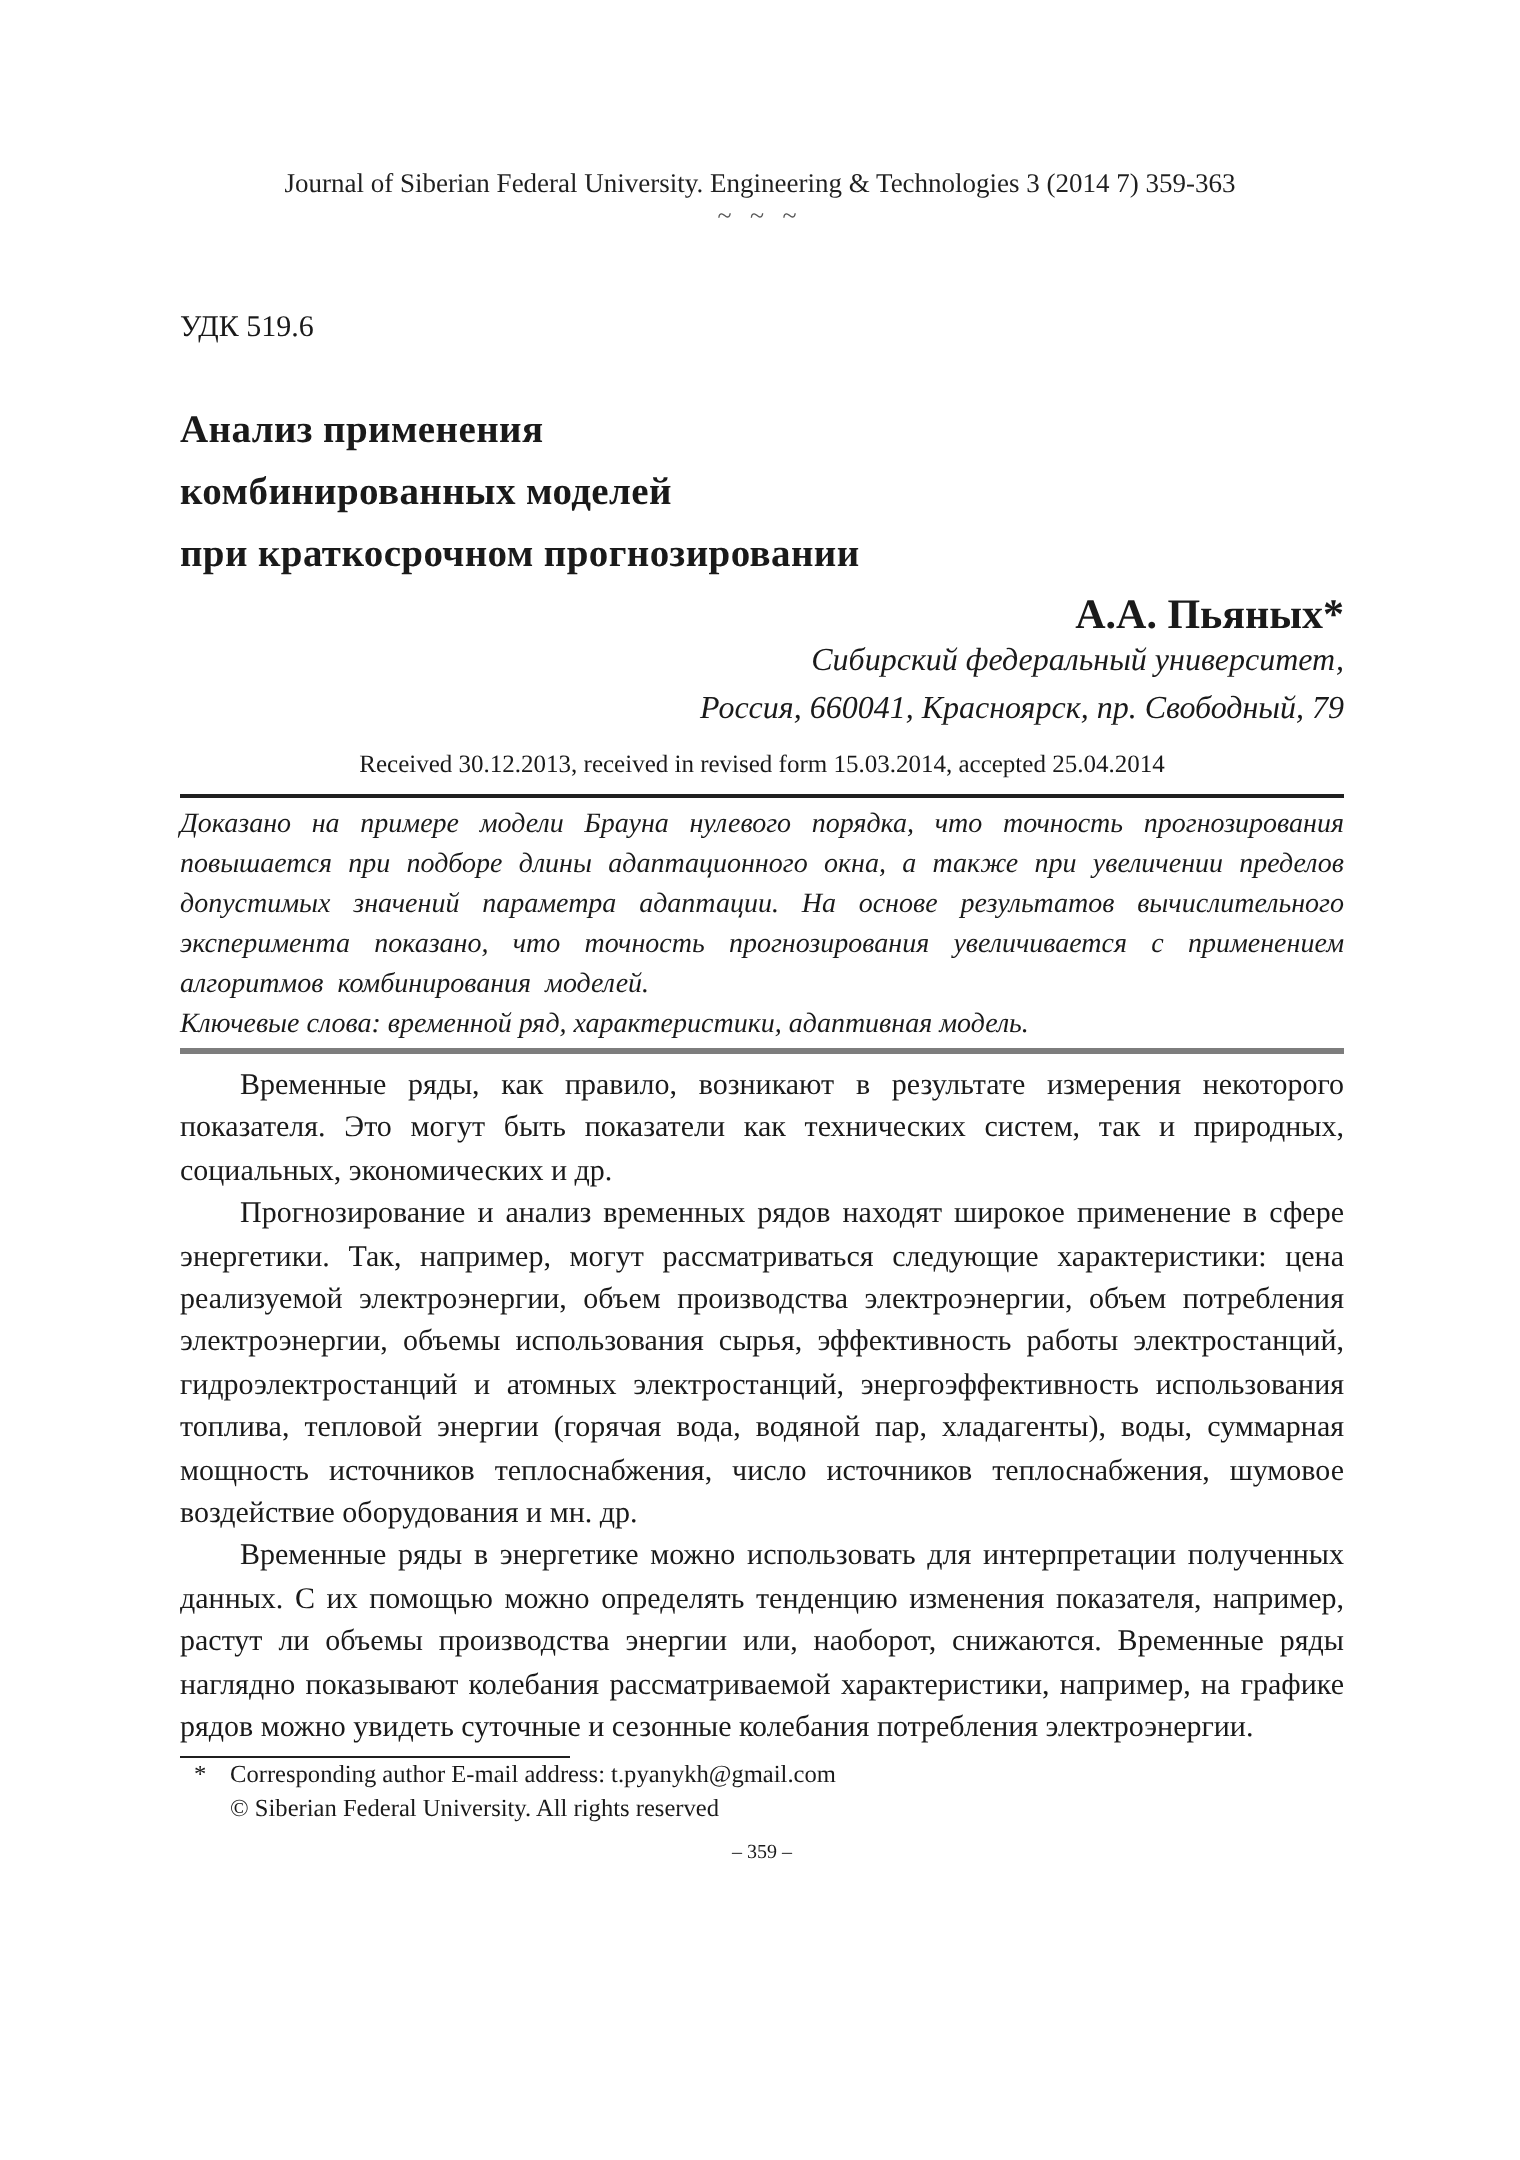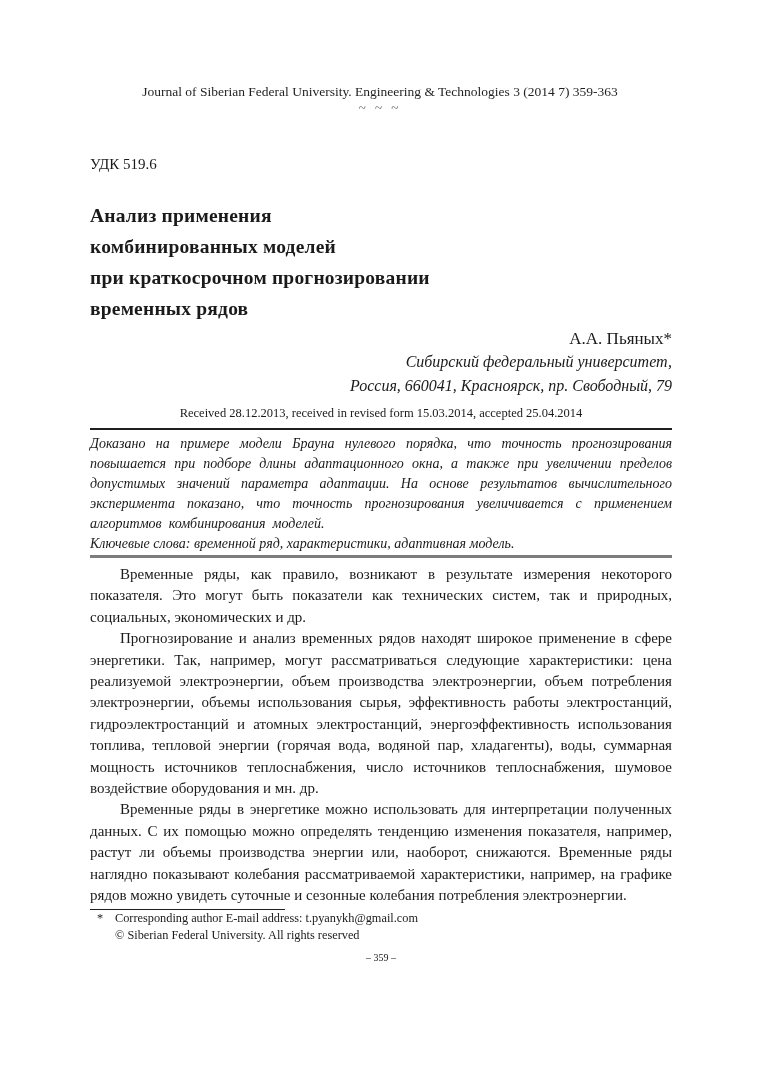--- a/index.html
+++ b/index.html
@@ -42,22 +42,22 @@
     font-size: 19.5px;
     font-weight: bold;
     line-height: 31px;
     letter-spacing: 0.2px;
   }
   .author-block {
     margin: 3px 88px 0 90px;
     text-align: right;
   }
   .author-name {
-    font-size: 17px;
-    font-weight: normal;
+    font-size: 21px;
+    font-weight: bold;
     line-height: 23px;
   }
   .affiliation {
     font-size: 16px;
     font-style: italic;
     line-height: 24px;
   }
   .received-line {
     margin: 8px 88px 0 90px;
     text-align: center;
@@ -139,30 +139,29 @@
   <div class="journal-line">Journal of Siberian Federal University. Engineering &amp; Technologies 3 (2014 7) 359-363</div>
 
   <div class="ornament">~ ~ ~</div>
 
   <div class="udc">УДК 519.6</div>
 
   <h1 class="article-title" style="margin-bottom:0;">
     <div>Анализ применения</div>
     <div>комбинированных моделей</div>
     <div>при краткосрочном прогнозировании</div>
-    <div>временных рядов</div>
   </h1>
 
   <div class="author-block">
     <div class="author-name">А.А. Пьяных*</div>
     <div class="affiliation">Сибирский федеральный университет,</div>
     <div class="affiliation">Россия, 660041, Красноярск, пр. Свободный, 79</div>
   </div>
 
-  <div class="received-line">Received 28.12.2013, received in revised form 15.03.2014, accepted 25.04.2014</div>
+  <div class="received-line">Received 30.12.2013, received in revised form 15.03.2014, accepted 25.04.2014</div>
 
   <hr class="rule-dark">
 
   <div class="abstract">Доказано на примере модели Брауна нулевого порядка, что точность прогнозирования повышается при подборе длины адаптационного окна, а также при увеличении пределов допустимых значений параметра адаптации. На основе результатов вычислительного эксперимента показано, что точность прогнозирования увеличивается с применением алгоритмов комбинирования моделей.</div>
 
   <div class="keywords">Ключевые слова: временной ряд, характеристики, адаптивная модель.</div>
 
   <hr class="rule-gray">
 
 

